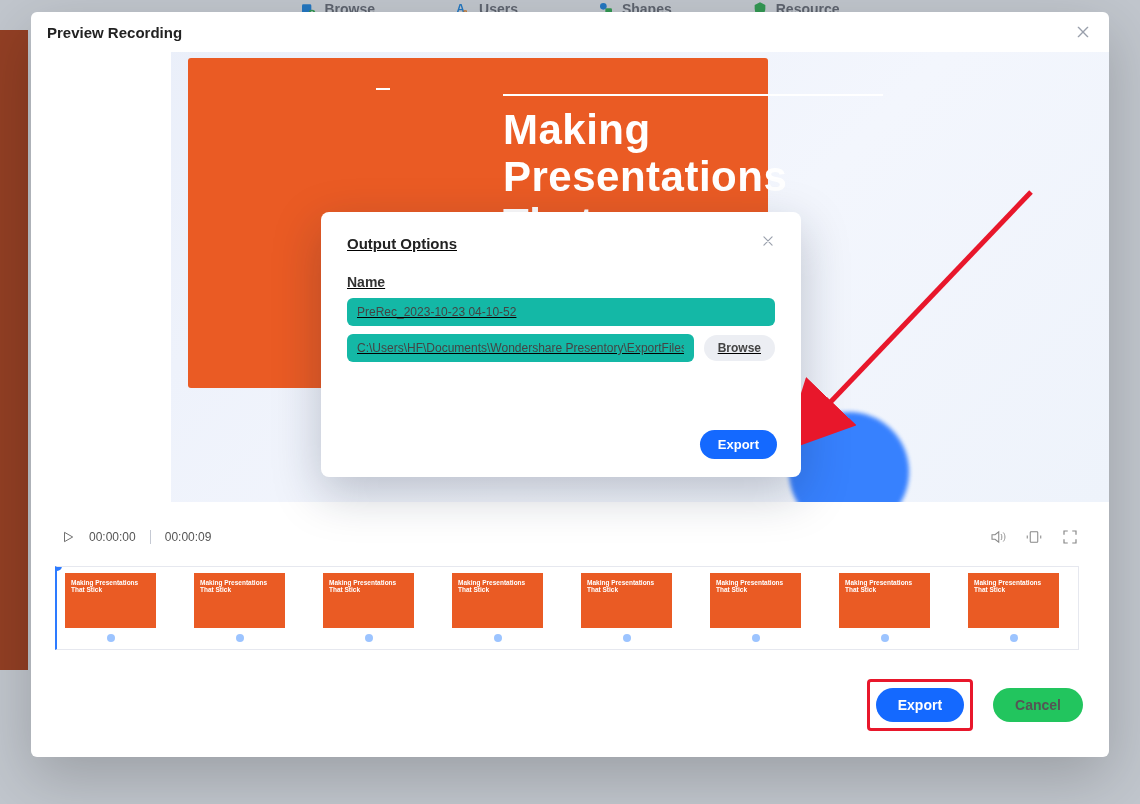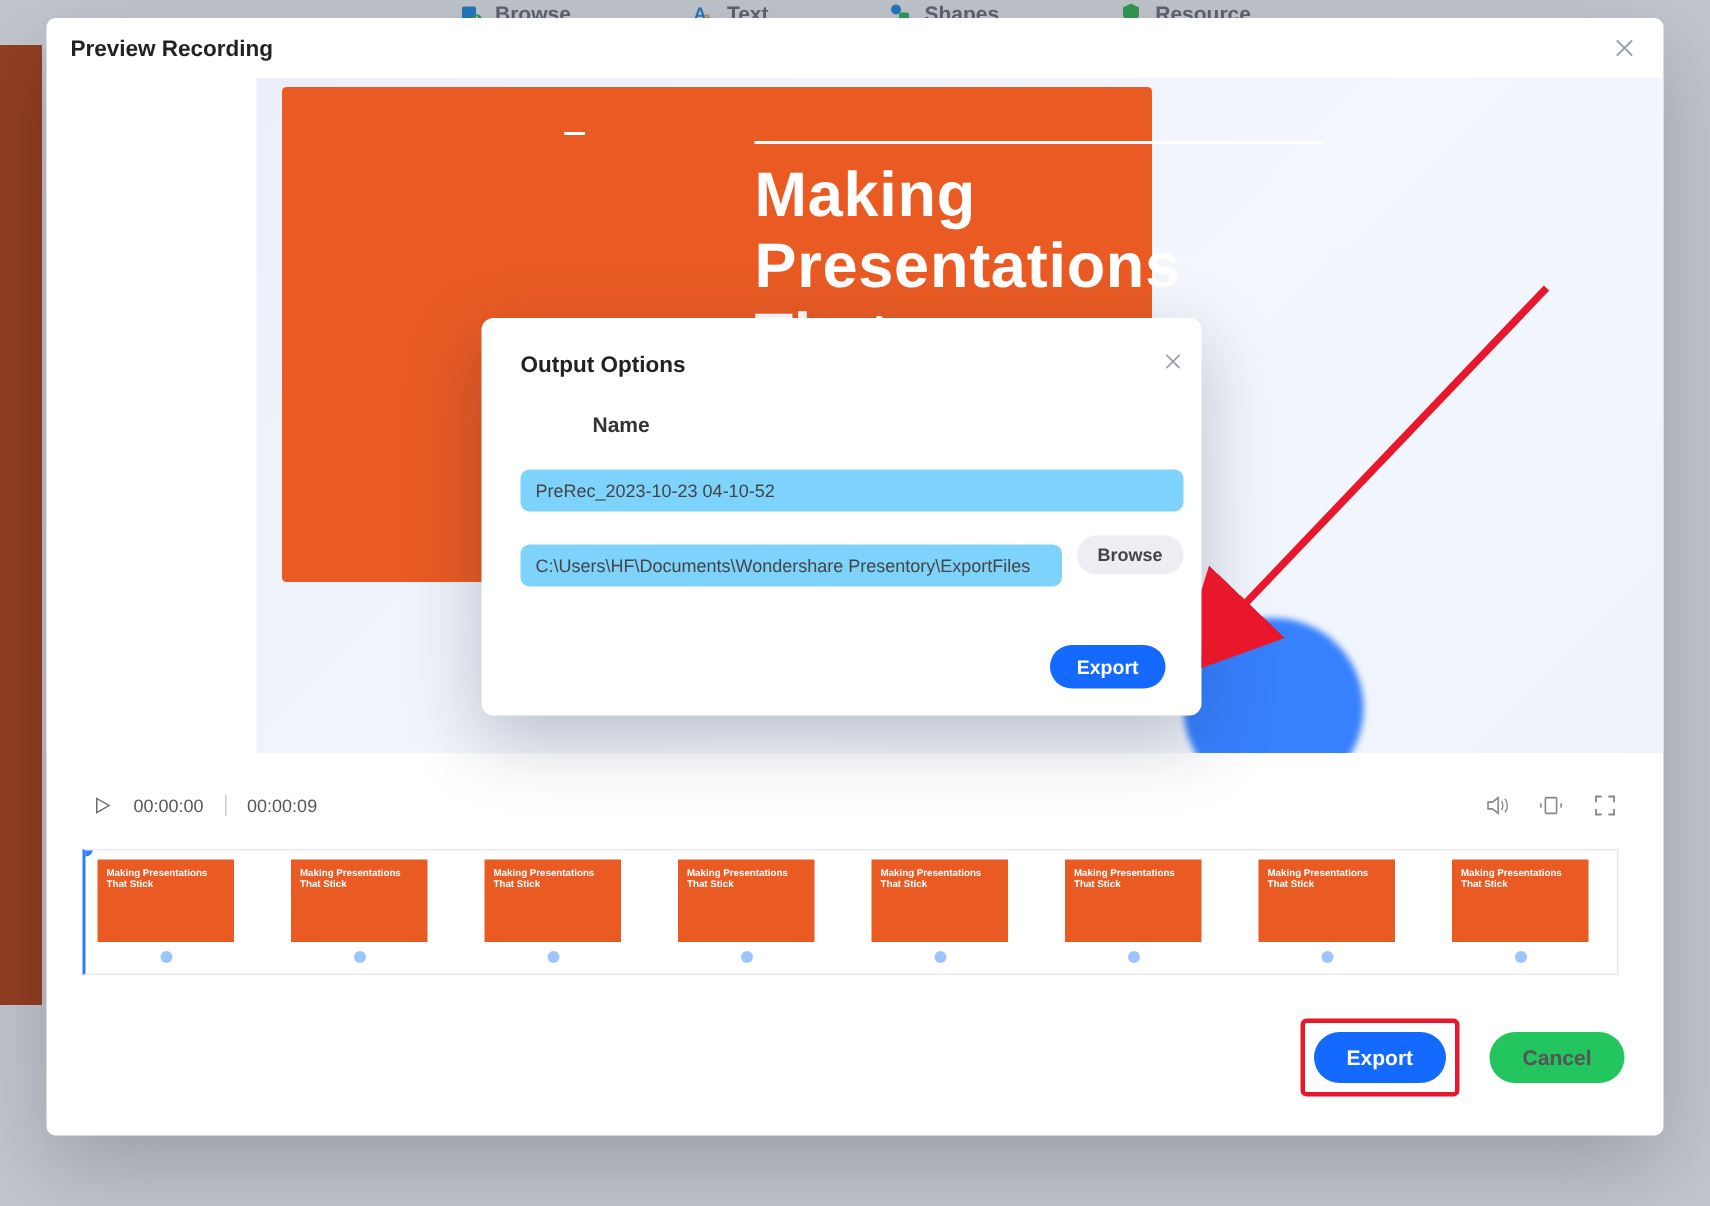--- a/index.html
+++ b/index.html
@@ -115,30 +115,31 @@
     border:3px solid #e8172b; padding:6px; border-radius:4px;
   }
 
   
   .oo-dialog {
     position:absolute;
     left: 290px; top: 200px;
     width: 480px; height: 265px;
     background:#fff; border-radius:8px;
     box-shadow: 0 16px 48px rgba(20,30,55,0.25);
-    padding:22px 12px 20px 26px;
+    padding:22px 26px 20px 26px;
+    text-decoration:underline;
   }
   .oo-header{ display:flex; align-items:center; justify-content:space-between; }
   .oo-title{ font-weight:700; font-size:15px; color:#222; }
   .oo-close{ color:#9aa0ac; cursor:pointer; font-size:16px; }
-  .oo-label{ font-weight:600; font-size:14px; color:#333; margin-top:22px;margin-left:48px; }
+  .oo-label{ font-weight:600; font-size:14px; color:#333; margin-top:22px; }
   .oo-row{ display:flex; align-items:center; gap:10px; margin-top:8px; }
   .oo-input{
-    flex:1; background:#7dd3fc; border:none; border-radius:6px;
-    padding:7px 10px; font-size:12px; color:#444;margin-top:14px;
+    flex:1; background:#14b8a6; border:none; border-radius:6px;
+    padding:7px 10px; font-size:12px; color:#444;
   }
   .oo-browse{
     background:#eceef3; border:none; border-radius:14px; padding:6px 14px;
     font-size:12px; font-weight:600; color:#444; cursor:pointer;
   }
   .oo-footer{ position:absolute; right:24px; bottom:18px; }
   .oo-export{
     background:#1469ff; color:#fff; border:none; border-radius:16px;
     padding:7px 18px; font-size:13px; font-weight:600; cursor:pointer;
   }
@@ -160,21 +161,21 @@
           <circle cx="18" cy="18" r="5" fill="#30b455"></circle>
           <path d="M18 15v6M15 18h6" stroke="#fff" stroke-width="2"></path>
         </svg>
       <span>Browse</span>
     </div>
     <div class="tb-item">
       <svg class="tb-icon" viewBox="0 0 24 24">
           <text x="2" y="18" font-size="18" font-weight="700" fill="#1d89e6">A</text>
           <text x="12" y="20" font-size="12" fill="#f08b2c">a</text>
         </svg>
-      <span>Text</span>
+      <span>Users</span>
     </div>
     <div class="tb-item">
       <svg class="tb-icon" viewBox="0 0 24 24">
           <circle cx="8" cy="8" r="5" fill="#1d89e6"></circle>
           <rect x="11" y="11" width="10" height="10" rx="2" fill="#30b455"></rect>
         </svg>
       <span>Shapes</span>
     </div>
     <div class="tb-item">
       <svg class="tb-icon" viewBox="0 0 24 24">

